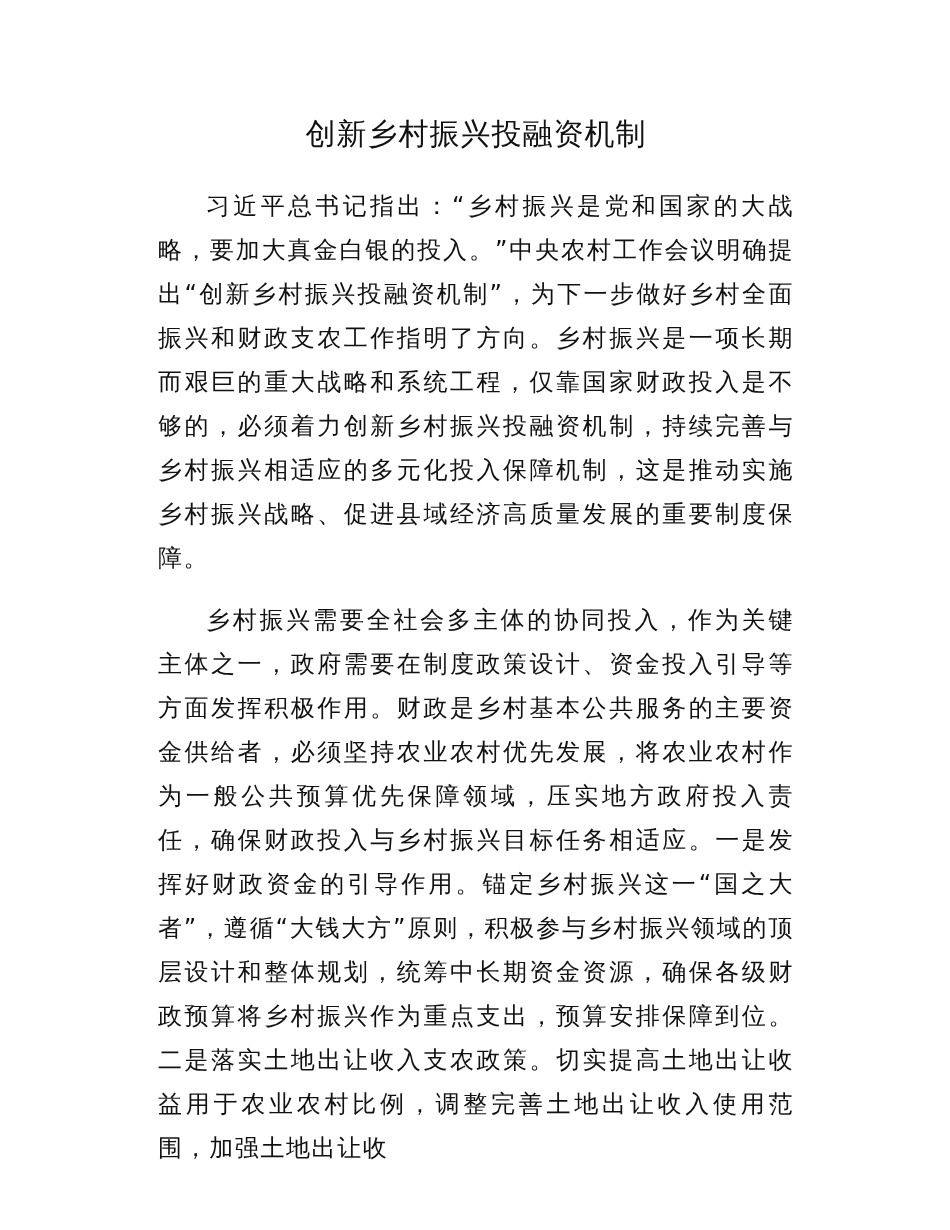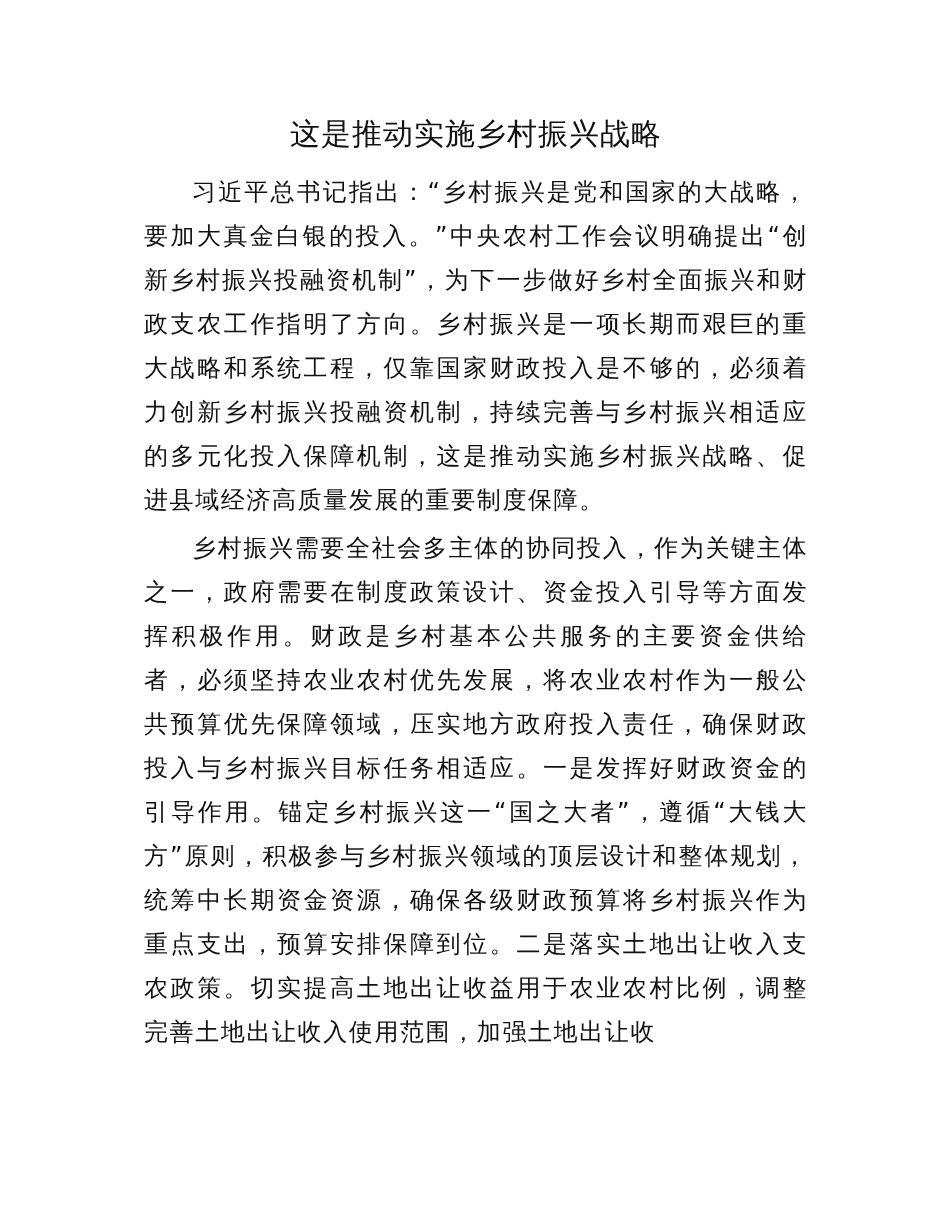--- a/index.html
+++ b/index.html
@@ -33,37 +33,37 @@
       margin: 0;
       font-weight: normal;
     }
     .body-text {
       position: absolute;
       top: 166px;
       left: 0;
       width: 672px;
     }
     .para {
-      margin: 4px;
+      margin: 18px;
       font-size: 24px;
       line-height: 44px;
       text-indent: 2em;
       text-align: justify;
       letter-spacing: 1.6px;
     }
     .subheading {
       margin: 8px 0 6px 0;
       font-size: 22px;
       line-height: 44px;
       text-indent: 2.2em;
       letter-spacing: 0.5px;
     }
   </style>
 </head>
 <body>
 
 <div class="page">
-  <h1 class="title">这是推动实施乡村振兴战略</h1>
+  <h1 class="title">创新乡村振兴投融资机制</h1>
   <div class="body-text">
     <p class="para">习近平总书记指出：“乡村振兴是党和国家的大战略，要加大真金白银的投入。”中央农村工作会议明确提出“创新乡村振兴投融资机制”，为下一步做好乡村全面振兴和财政支农工作指明了方向。乡村振兴是一项长期而艰巨的重大战略和系统工程，仅靠国家财政投入是不够的，必须着力创新乡村振兴投融资机制，持续完善与乡村振兴相适应的多元化投入保障机制，这是推动实施乡村振兴战略、促进县域经济高质量发展的重要制度保障。</p>
     <p class="para">乡村振兴需要全社会多主体的协同投入，作为关键主体之一，政府需要在制度政策设计、资金投入引导等方面发挥积极作用。财政是乡村基本公共服务的主要资金供给者，必须坚持农业农村优先发展，将农业农村作为一般公共预算优先保障领域，压实地方政府投入责任，确保财政投入与乡村振兴目标任务相适应。一是发挥好财政资金的引导作用。锚定乡村振兴这一“国之大者”，遵循“大钱大方”原则，积极参与乡村振兴领域的顶层设计和整体规划，统筹中长期资金资源，确保各级财政预算将乡村振兴作为重点支出，预算安排保障到位。二是落实土地出让收入支农政策。切实提高土地出让收益用于农业农村比例，调整完善土地出让收入使用范围，加强土地出让收</p>
   </div>
 </div>
 
 </body></html>

